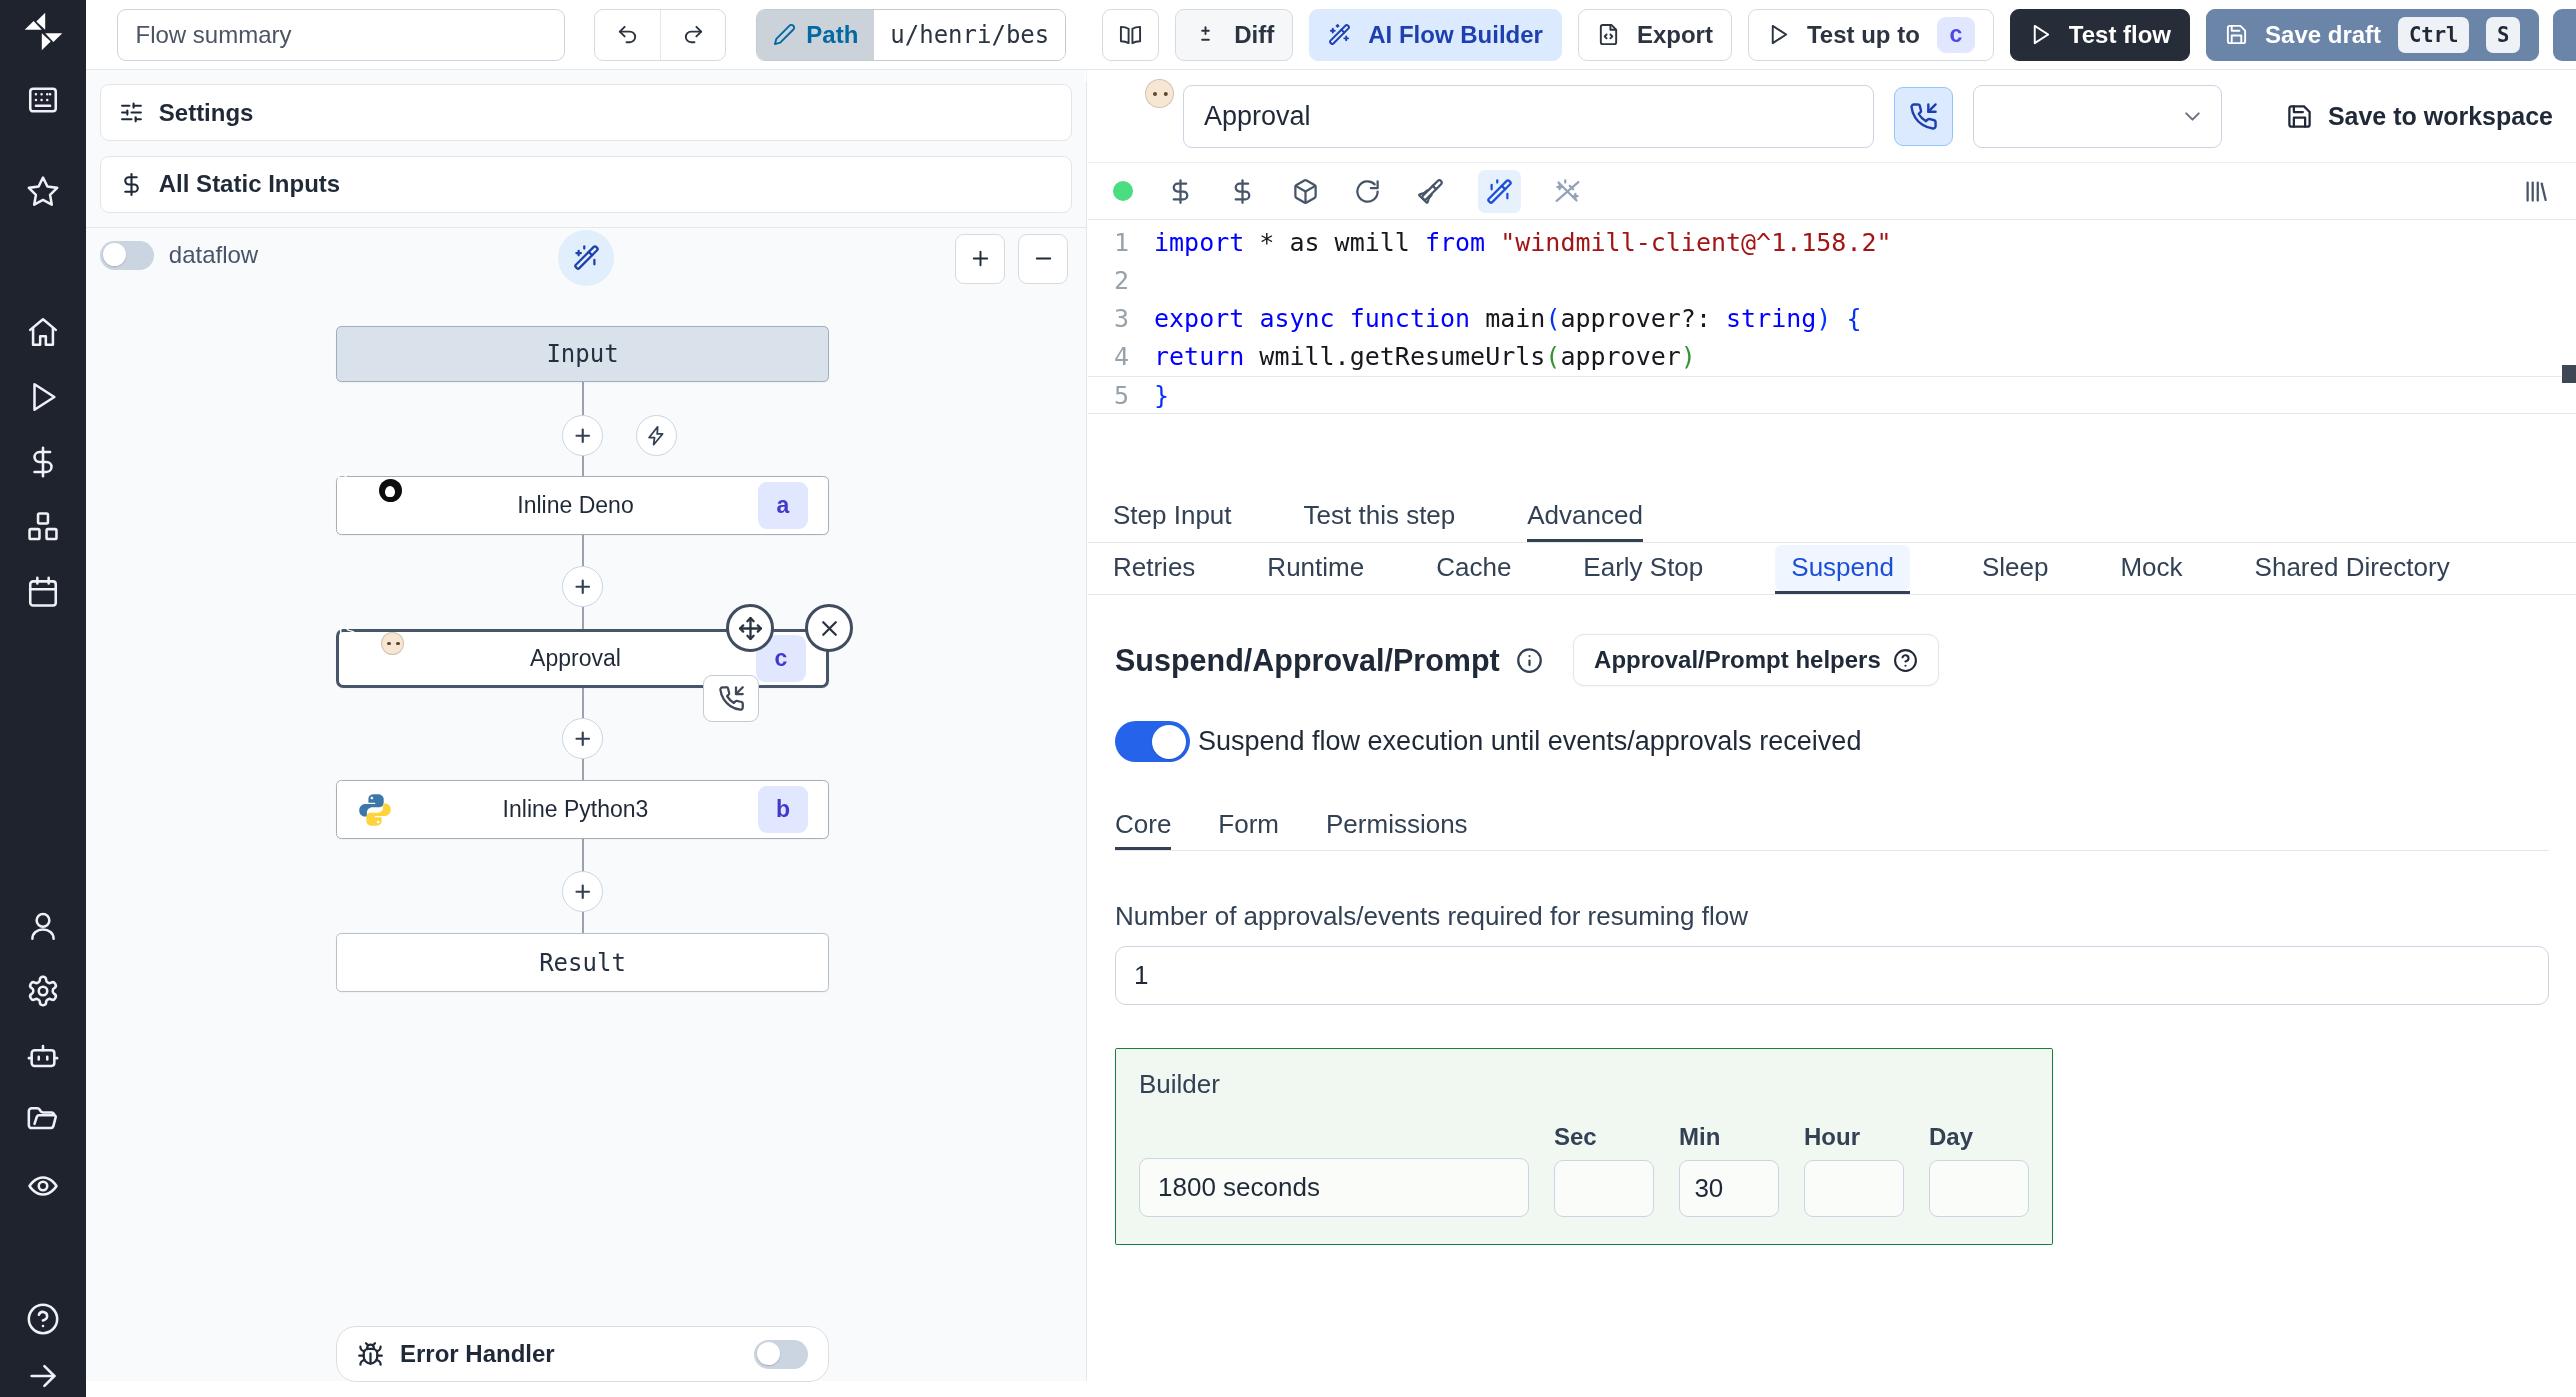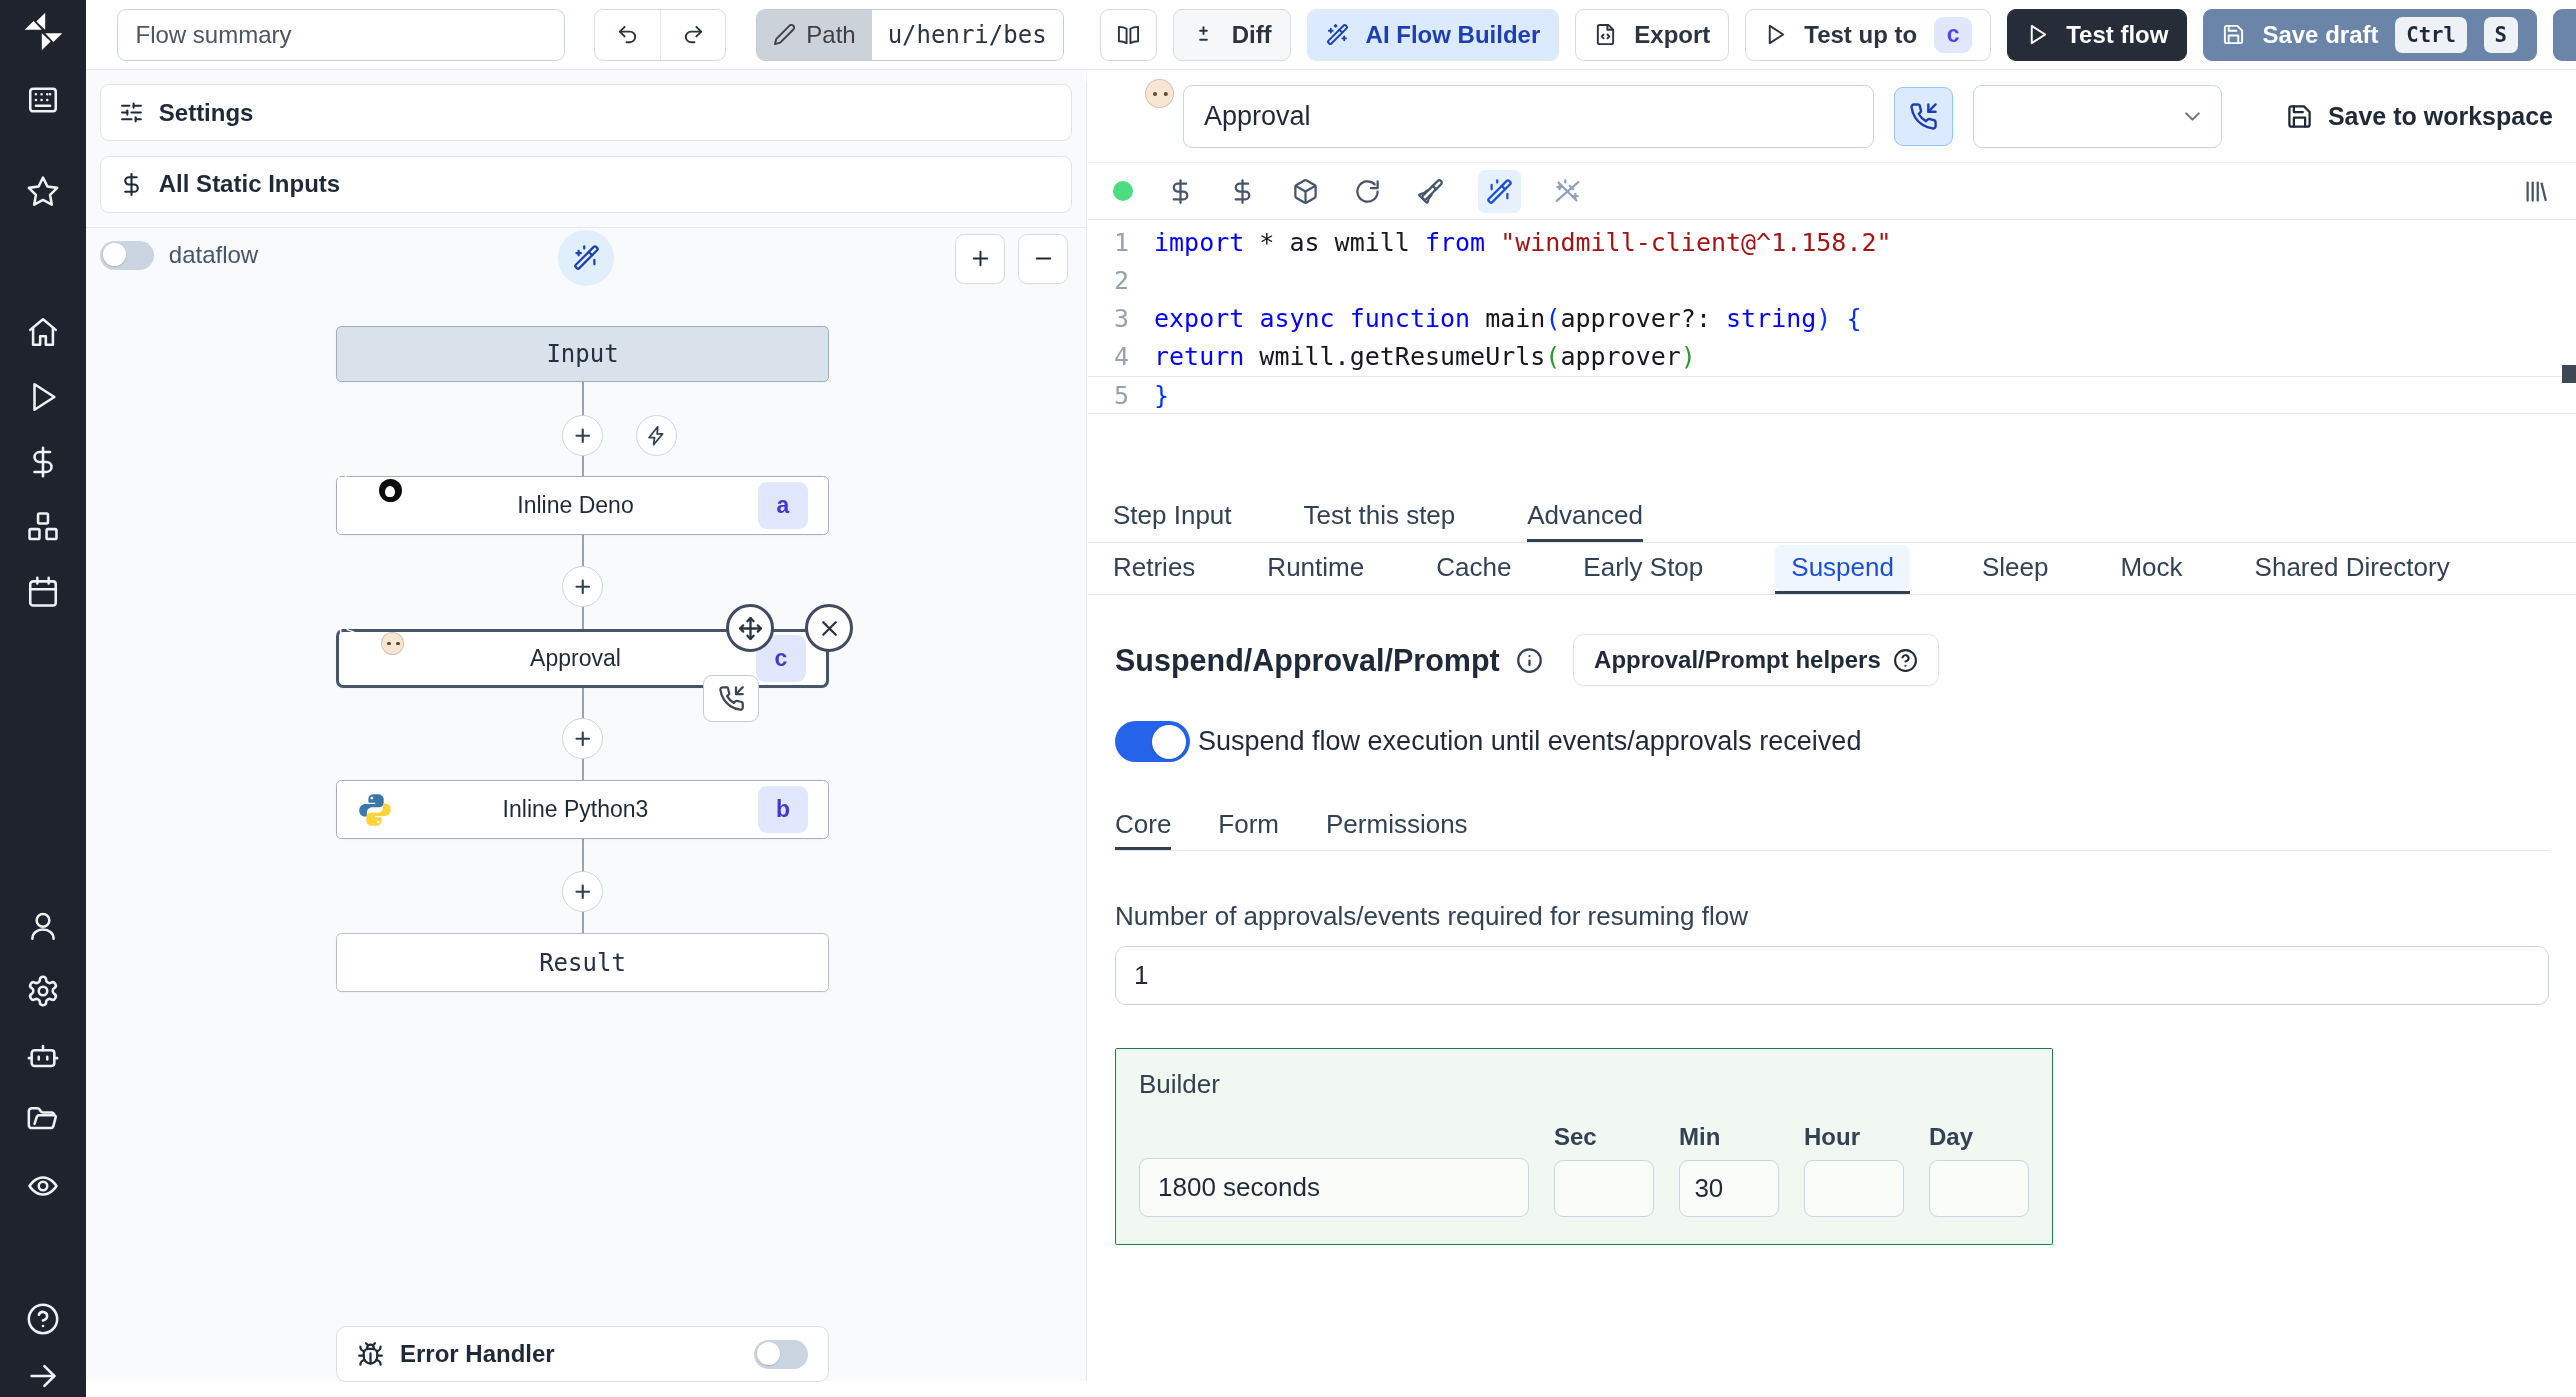--- a/index.html
+++ b/index.html
@@ -23,21 +23,21 @@
   
   .topbar{position:absolute;left:86px;top:0;right:0;height:70px;background:#fff;border-bottom:0.9px solid #e5e7eb;display:flex;align-items:center;padding-left:30.5px;gap:16px;z-index:20}
   .topbar svg{width:23px;height:23px}
   .flow-summary{width:448px;height:52px;border:0.9px solid #cbd5e1;border-radius:9px;padding:0 18px;font-size:24px;color:#334155;outline:none;font-family:"Liberation Sans",sans-serif}
   .flow-summary::placeholder{color:#4b5563}
   .btn{display:flex;align-items:center;gap:17px;height:52px;padding:0 18px;background:#fff;border:0.9px solid #d6dbe1;border-radius:9px;font-size:24px;font-weight:600;color:#2b3440;cursor:pointer;white-space:nowrap}
   .undo-redo{margin-left:13.5px;display:flex;height:52px;border:0.9px solid #d6dbe1;border-radius:9px;overflow:hidden;background:#fff}
   .undo-redo .half{width:65px;display:flex;align-items:center;justify-content:center;color:#2b3440;cursor:pointer}
   .undo-redo .half+.half{border-left:0.9px solid #e5e7eb}
   .path-group{margin-left:13.5px;display:flex;height:52px;border:0.9px solid #c4cad2;border-radius:9px;overflow:hidden;cursor:pointer}
-  .path-left{display:flex;align-items:center;gap:10.8px;background:#ccd2da;padding:0 16px;font-size:24px;font-weight:400;color:#404040}
+  .path-left{display:flex;align-items:center;gap:10.8px;background:#ccd2da;padding:0 16px;font-size:24px;font-weight:700;color:#0369a1}
   .path-right{display:flex;align-items:center;background:#fff;padding:0 16px;font-size:24px;color:#2b3440}
   .icon-btn{width:57px;height:52px;display:flex;align-items:center;justify-content:center;background:#fff;border:0.9px solid #d6dbe1;border-radius:9px;color:#2b3440;cursor:pointer}
   .btn-diff{background:#f6f7f8}
   .btn-ai{background:#dbeafe;border-color:#dbeafe;color:#1e40af}
   .badge-key{min-width:38px;height:36px;padding:0 9px;background:#e0e7ff;color:#4f46e5;font-weight:700;font-size:23px;border-radius:9px;display:flex;align-items:center;justify-content:center}
   .btn-dark{background:#272d38;border-color:#272d38;color:#fff}
   .btn-steel{background:#6b85a9;border-color:#6b85a9;color:#fff}
   .kbd{background:#eef1f5;color:#1f2937;border-radius:7.2px;height:36px;padding:0 10.8px;display:flex;align-items:center;font-size:20.6px;font-family:"DejaVu Sans Mono",monospace}
   .sliver{position:absolute;right:-12.6px;top:9px;width:36px;height:52px;background:#6b85a9;border-radius:9px}
 
@@ -75,21 +75,21 @@
   .ovl.deno::after{content:"";position:absolute;left:5.4px;top:6.3px;width:10px;height:11.7px;border-radius:50% 50% 40% 40%;background:#fff}
   .ovl.baby{background:#f7e7d2}
   .ovl.baby::before{content:"";position:absolute;left:5.4px;top:9px;width:3.6px;height:3.6px;border-radius:50%;background:#5b4632;box-shadow:9px 0 0 #5b4632}
   .pycircle svg{width:36px;height:36px}
   .plus-circle{position:absolute;width:41px;height:41px;border-radius:50%;background:#fff;border:1.8px solid #cbd5e1;display:flex;align-items:center;justify-content:center;color:#334155;cursor:pointer}
   .plus-circle svg{width:21.5px;height:21.5px}
   .corner-circle{position:absolute;width:48px;height:48px;border-radius:50%;background:#fff;border:3.6px solid #414c5e;display:flex;align-items:center;justify-content:center;color:#2b3440;cursor:pointer;z-index:4}
   .corner-circle svg{width:25px;height:25px}
   .phone-chip{position:absolute;left:617px;top:605px;width:56px;height:47px;background:#fff;border:1.8px solid #c3cad3;border-radius:9px;display:flex;align-items:center;justify-content:center;color:#3c4757;z-index:4;cursor:pointer}
   .phone-chip svg{width:27px;height:27px}
-  .err-bar{position:absolute;left:250px;top:1256px;width:493px;height:56px;background:#fff;border:0.9px solid #dadfe5;border-radius:10px;display:flex;align-items:center;gap:16px;padding:0 20px;font-size:24px;font-weight:700;color:#1f2937;cursor:pointer}
+  .err-bar{position:absolute;left:250px;top:1256px;width:493px;height:56px;background:#fff;border:0.9px solid #dadfe5;border-radius:20px;display:flex;align-items:center;gap:16px;padding:0 20px;font-size:24px;font-weight:700;color:#1f2937;cursor:pointer}
   .err-bar svg{width:27px;height:27px;color:#1f2937}
   .err-bar .toggle{margin-left:auto}
 
   
   .editor-panel{position:absolute;left:1088px;top:70px;right:0;bottom:0;background:#fff}
   .ed-head{height:93px;display:flex;align-items:center;gap:20px;padding:0 23px;border-bottom:0.9px solid #edf0f3}
   .ed-head .ts-sq{width:52px;height:52px;border-radius:8px}
   .ed-head .ts-sq .ts{font-size:20.6px;right:5.4px;bottom:2.7px}
   .ed-head .ovl{width:29px;height:29px;top:-10.8px;right:-10.8px}
   .ed-head .ovl.baby::before{left:7.2px;top:11.7px;width:4.5px;height:4.5px;box-shadow:10.8px 0 0 #5b4632}

